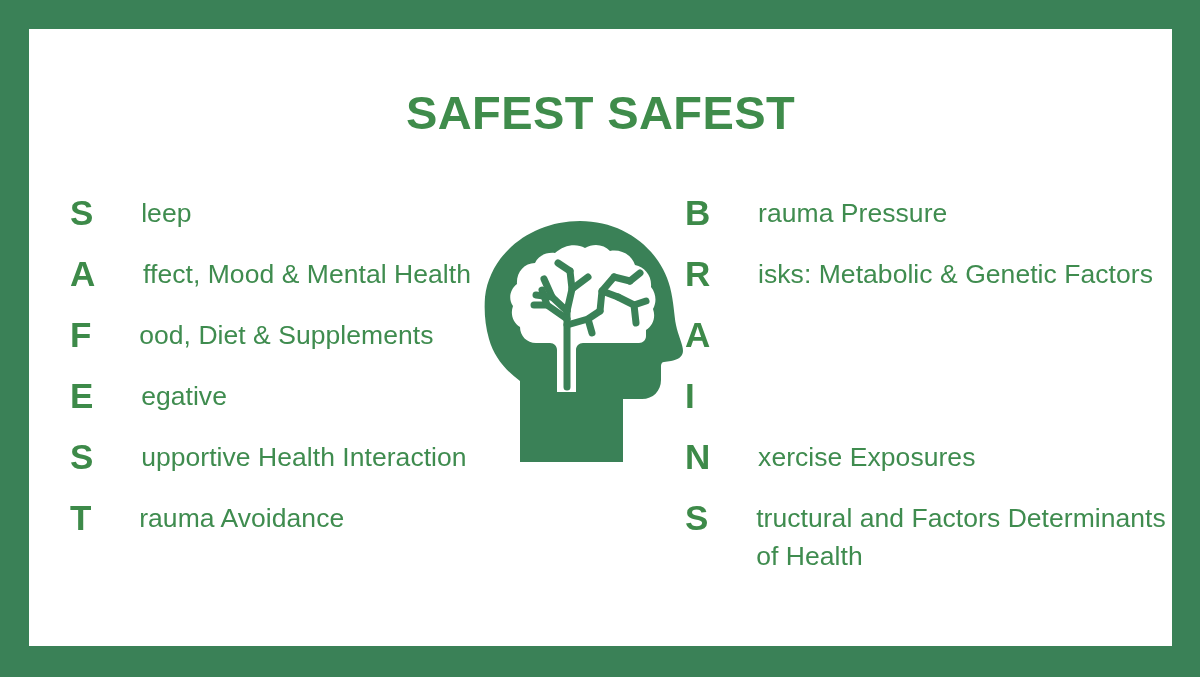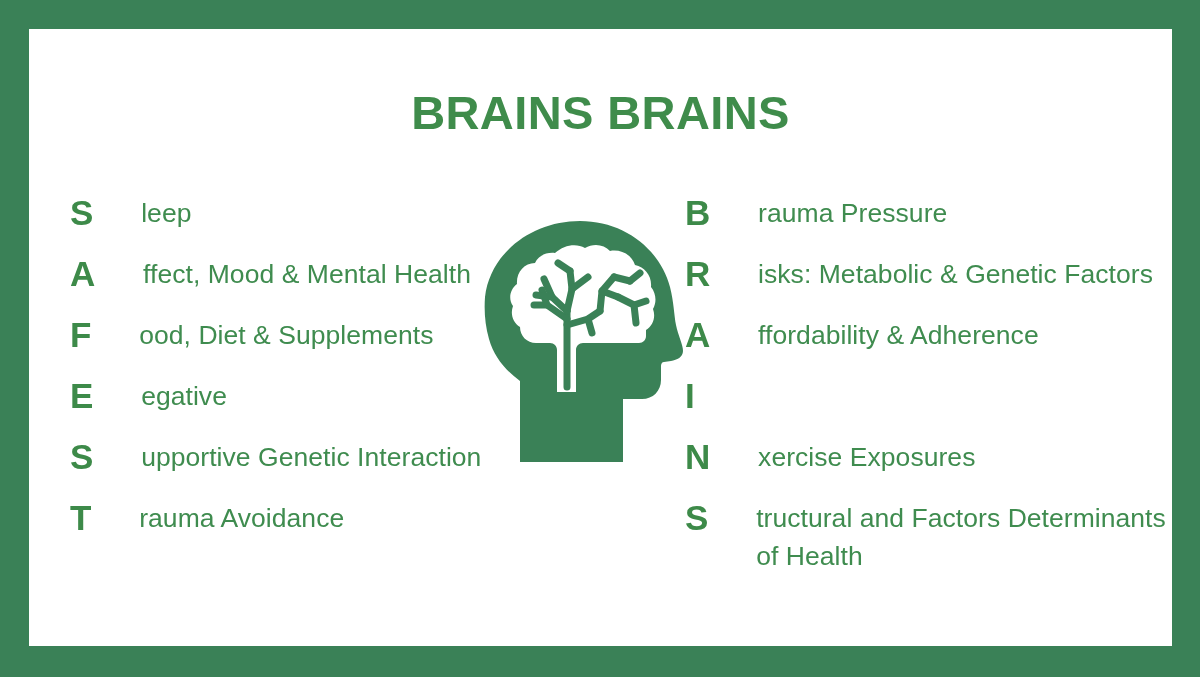--- a/index.html
+++ b/index.html
@@ -98,42 +98,42 @@
   }
 
   #head-brain-icon svg { display: block; width: 200px; height: 245px; }
 </style>
 </head>
 <body>
 
 <div id="poster-frame">
   <div id="poster-card">
 
-    <div id="poster-title">BRAINS BRAINS</div>
+    <div id="poster-title">SAFEST SAFEST</div>
 
     <div id="column-safest" class="acronym-column">
       <div class="acronym-row">
         <span class="acronym-initial">S</span>
         <span class="acronym-rest">leep</span>
       </div>
       <div class="acronym-row">
         <span class="acronym-initial">A</span>
         <span class="acronym-rest">ffect, Mood &amp; Mental Health</span>
       </div>
       <div class="acronym-row">
         <span class="acronym-initial">F</span>
         <span class="acronym-rest">ood, Diet &amp; Supplements</span>
       </div>
       <div class="acronym-row">
         <span class="acronym-initial">E</span>
         <span class="acronym-rest">egative</span>
       </div>
       <div class="acronym-row">
         <span class="acronym-initial">S</span>
-        <span class="acronym-rest">upportive Genetic Interaction</span>
+        <span class="acronym-rest">upportive Health Interaction</span>
       </div>
       <div class="acronym-row">
         <span class="acronym-initial">T</span>
         <span class="acronym-rest">rauma Avoidance</span>
       </div>
     </div>
 
     <div id="head-brain-icon">
       <svg viewBox="0 0 200 245" xmlns="http://www.w3.org/2000/svg" aria-hidden="true">
 
@@ -212,21 +212,20 @@
       <div class="acronym-row">
         <span class="acronym-initial">B</span>
         <span class="acronym-rest">rauma Pressure</span>
       </div>
       <div class="acronym-row">
         <span class="acronym-initial">R</span>
         <span class="acronym-rest">isks: Metabolic &amp; Genetic Factors</span>
       </div>
       <div class="acronym-row">
         <span class="acronym-initial">A</span>
-        <span class="acronym-rest">ffordability &amp; Adherence</span>
       </div>
       <div class="acronym-row">
         <span class="acronym-initial">I</span>
       </div>
       <div class="acronym-row">
         <span class="acronym-initial">N</span>
         <span class="acronym-rest">xercise Exposures</span>
       </div>
       <div class="acronym-row">
         <span class="acronym-initial">S</span>

